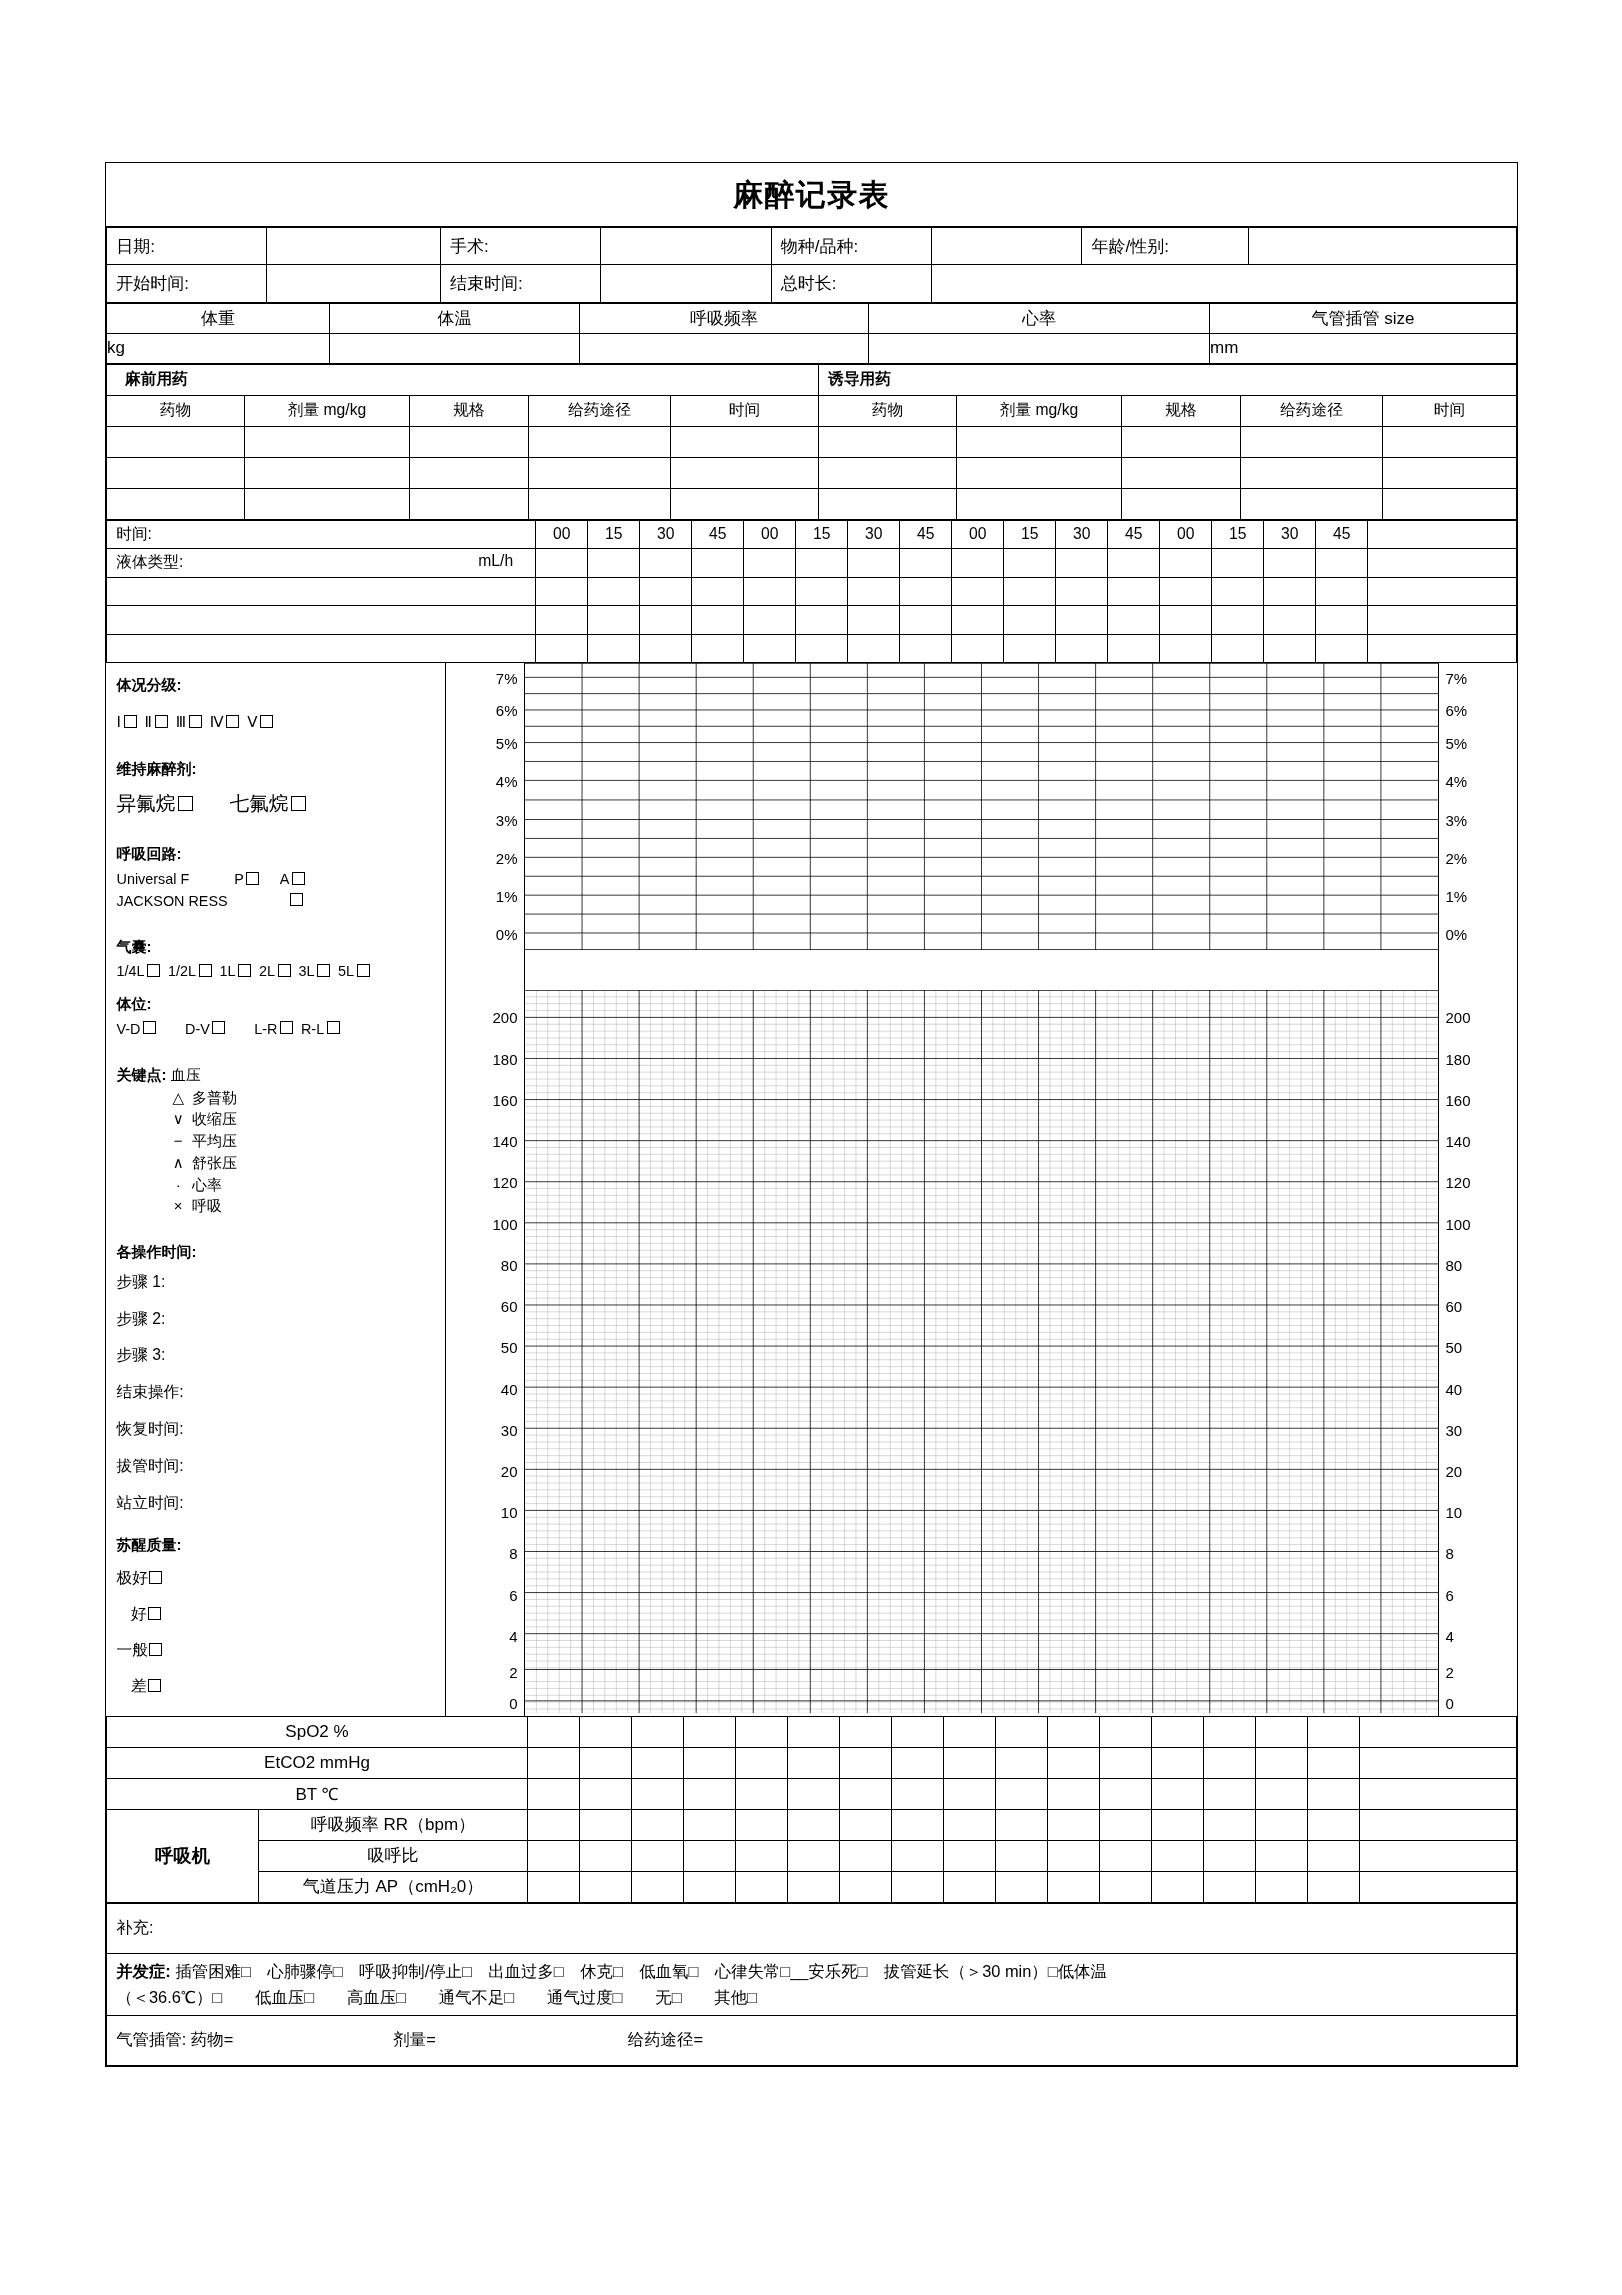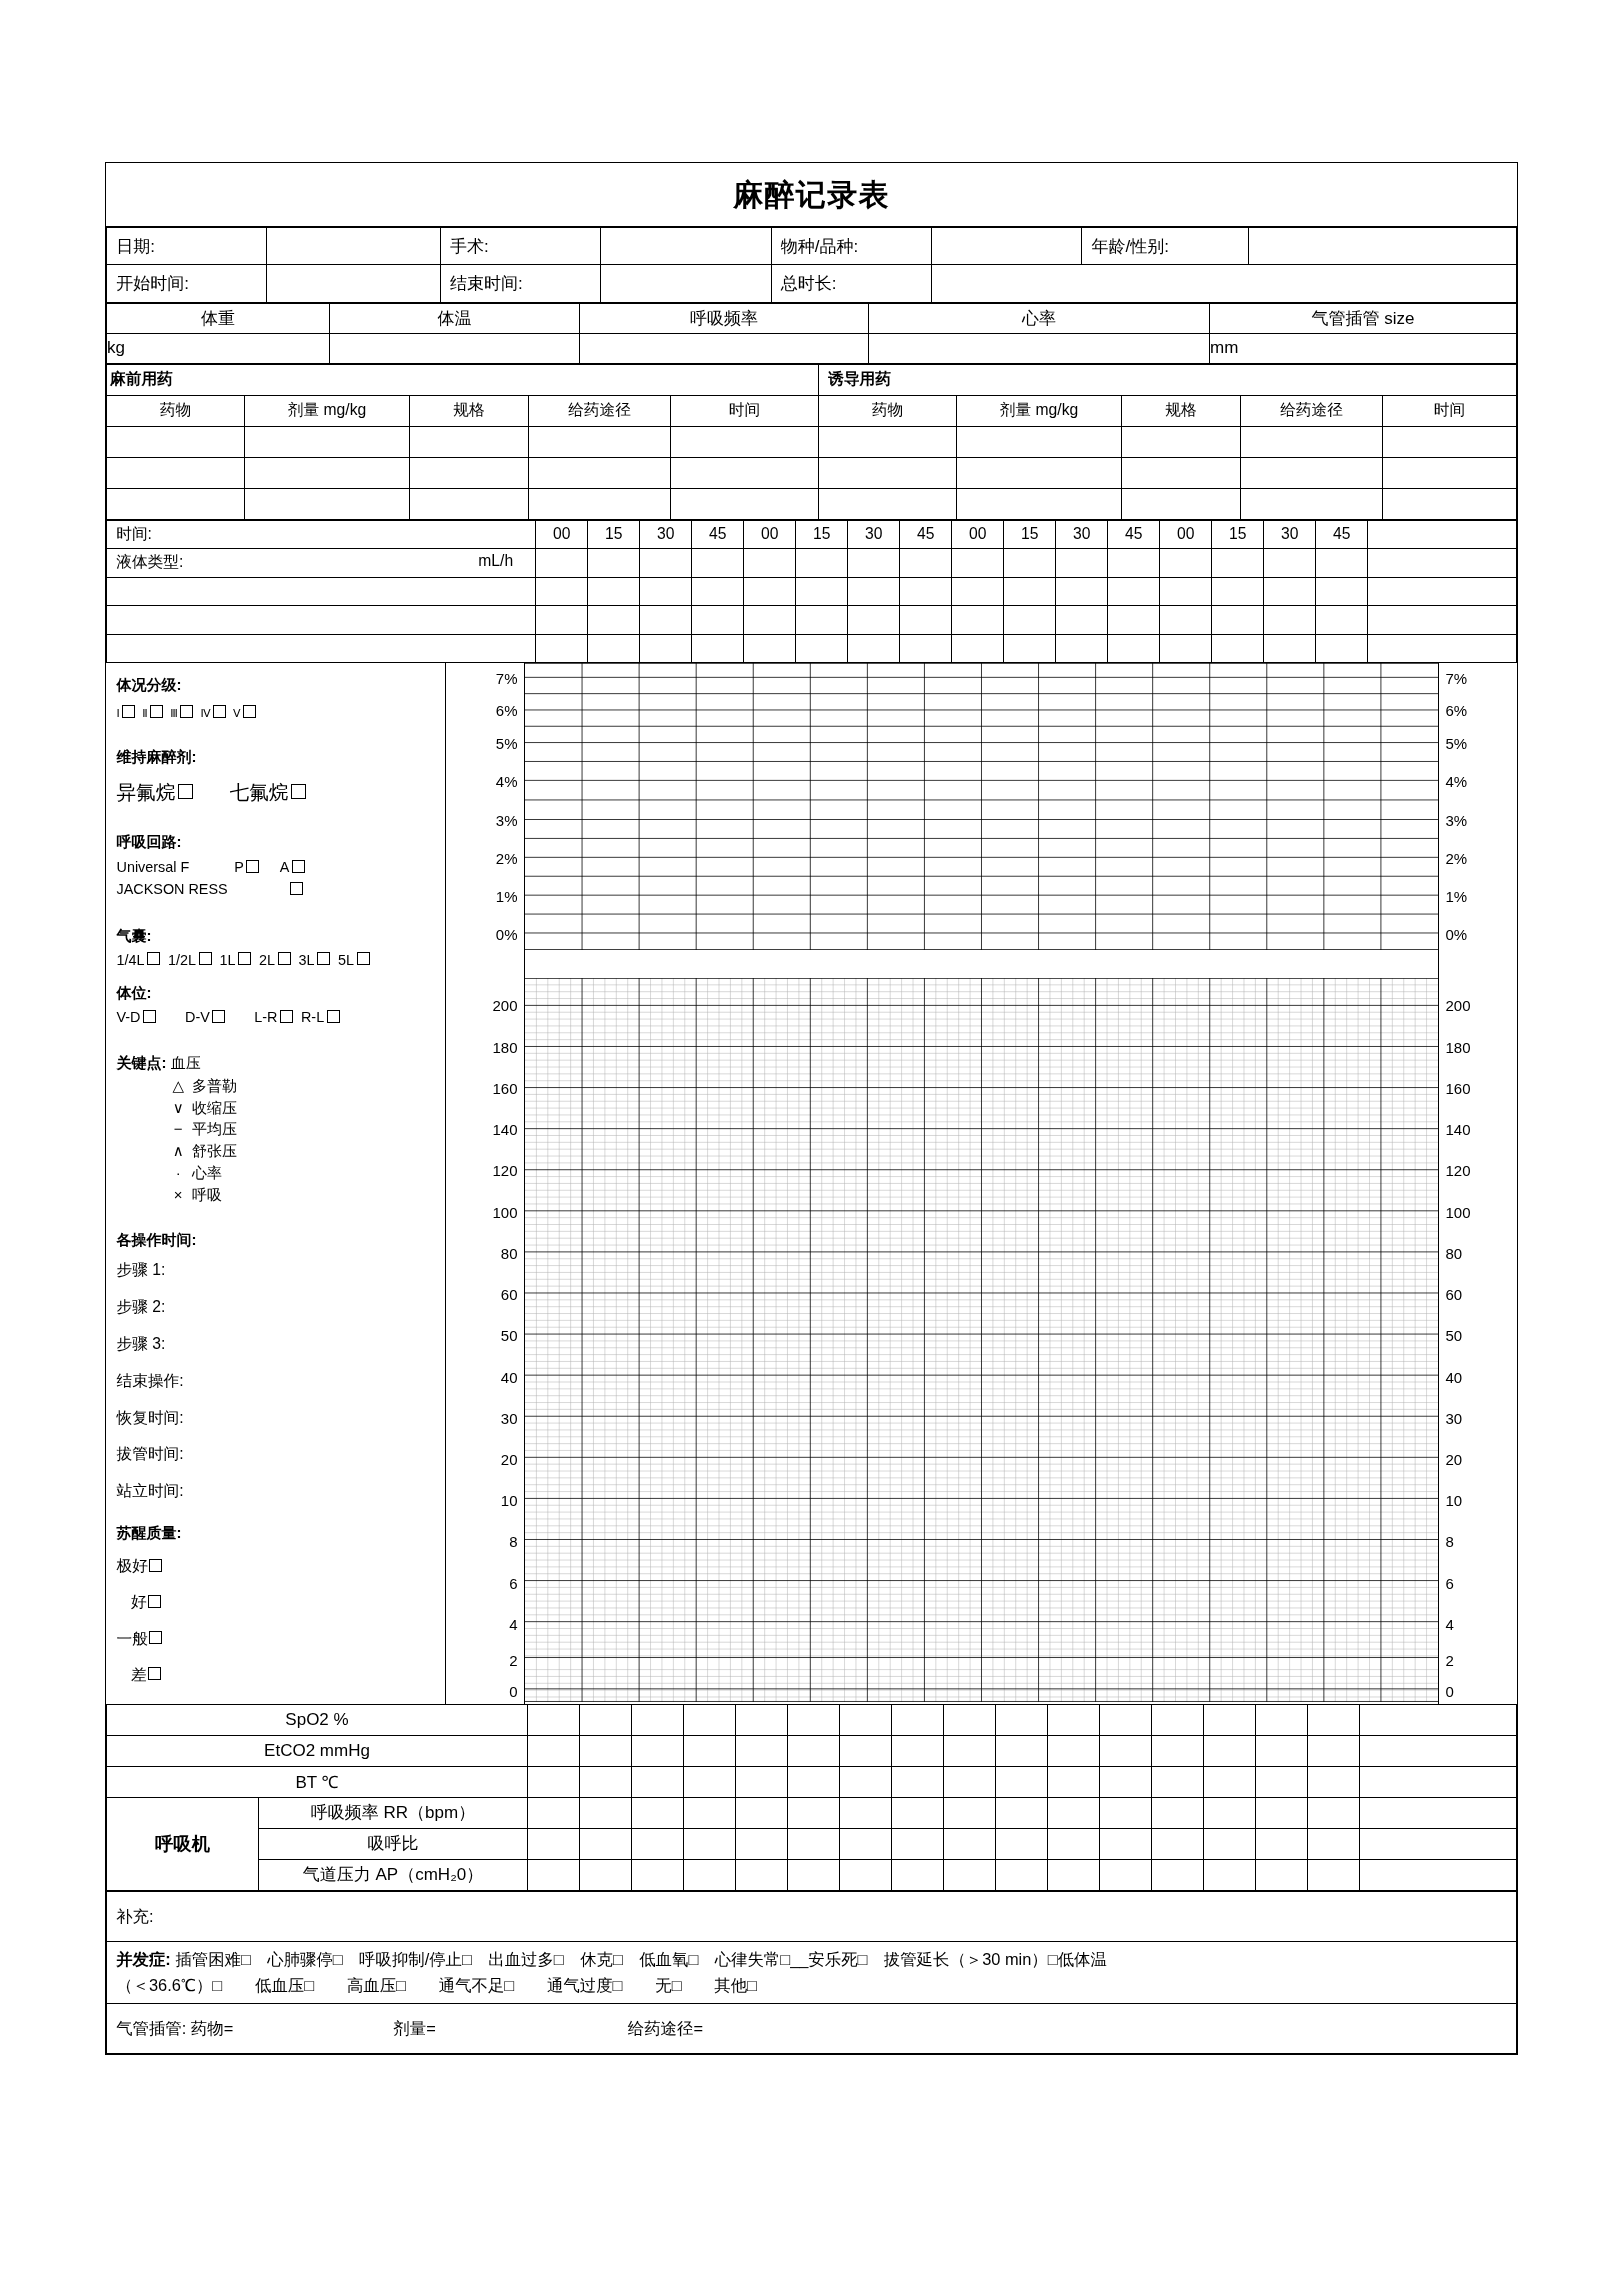--- a/index.html
+++ b/index.html
@@ -144,21 +144,21 @@
         <td></td>
         <td></td>
         <td class="r" style="padding-right:10.5px">mm</td>
       </tr>
     </tbody>
       </table>
 
     <table class="drug">
       <tbody>
           <tr>
-        <td class="b l" colspan="5" style="padding-left:3px">麻前用药</td>
+        <td class="b l" colspan="5" style="padding-left:18px">麻前用药</td>
         <td class="b l" colspan="5" style="padding-left:9.2px">诱导用药</td>
       </tr>
       <tr class="hdr">
         <td class="c" style="width:137px">药物</td>
         <td class="c" style="width:164px">剂量 mg/kg</td>
         <td class="c" style="width:118px">规格</td>
         <td class="c" style="width:141px">给药途径</td>
         <td class="c" style="width:147px">时间</td>
         <td class="c" style="width:137px">药物</td>
         <td class="c" style="width:164px">剂量 mg/kg</td>
@@ -311,21 +311,21 @@
         <td></td>
       </tr>
     </tbody>
       </table>
 
     <div class="chartwrap">
 
       <div class="chartrow" style="border-top:0">
         <div class="leftcol" style="border-top:0">
           <div class="sec first">体况分级:</div>
-          <div style="font-size:11px; margin-top:9px">
+          <div style="font-size:15px; margin-top:15px">
             <span>Ⅰ</span><span class="box"></span>
             <span>Ⅱ</span><span class="box"></span>
             <span>Ⅲ</span><span class="box"></span>
             <span>Ⅳ</span><span class="box"></span>
             <span>Ⅴ</span><span class="box"></span>
           </div>
 
           <div class="sec">维持麻醉剂:</div>
           <div style="font-size:19.6px; margin-top:9.2px">
             <span>异氟烷</span><span class="box" style="width:13px;height:13px"></span>

